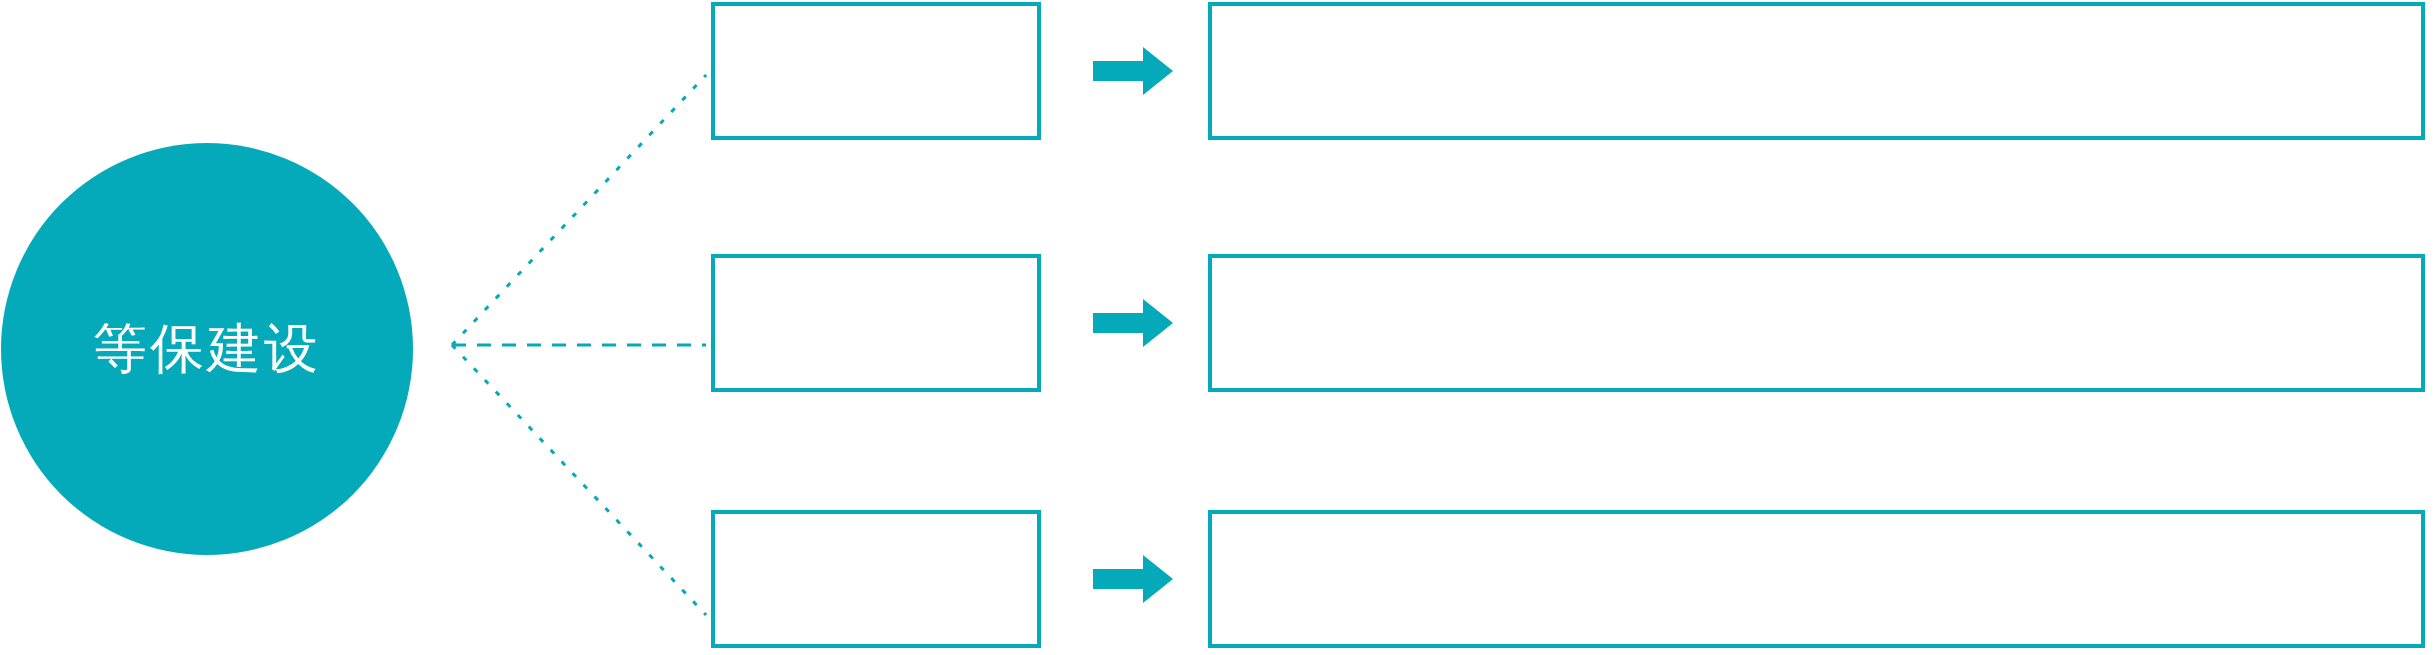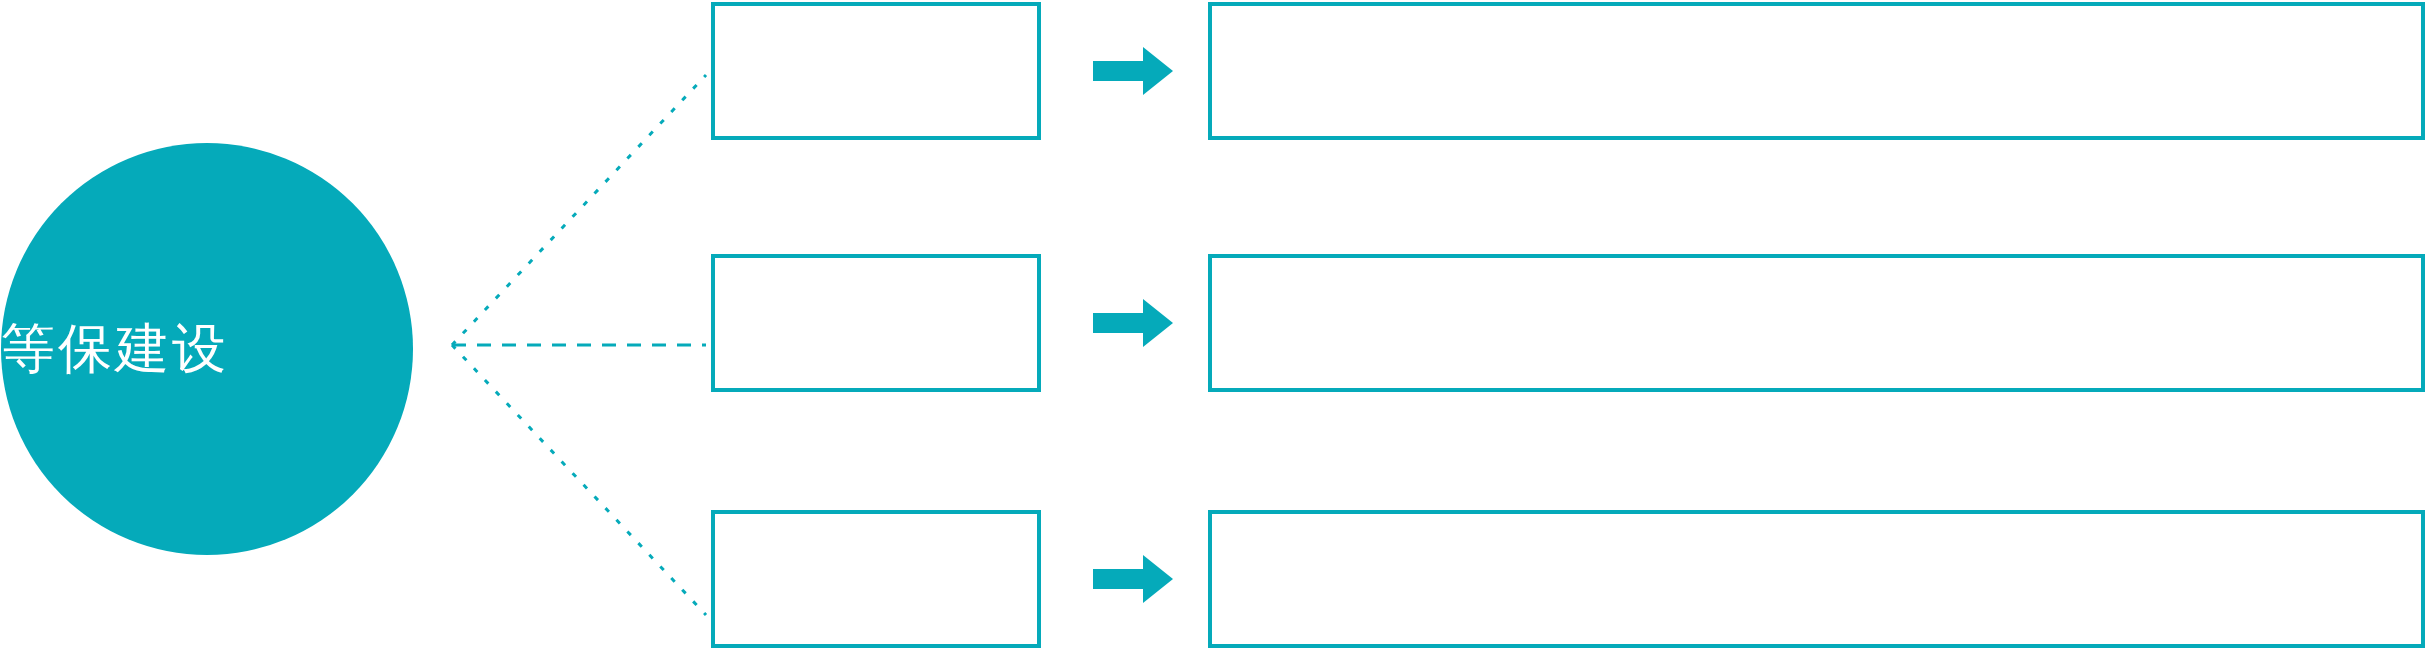--- a/index.html
+++ b/index.html
@@ -23,21 +23,21 @@
   .hub {
     position: absolute;
     left: 1px;
     top: 143px;
     width: 412px;
     height: 412px;
     border-radius: 50%;
     background: #05AABA;
     display: flex;
     flex-direction: column;
-    align-items: flex-start;
+    align-items: center;
     justify-content: center;
     box-sizing: border-box;
   }
   .hub-line {
     color: #ffffff;
     font-size: 54px;
     line-height: 1.22;
     letter-spacing: 3px;
     font-weight: 400;
     white-space: nowrap;

